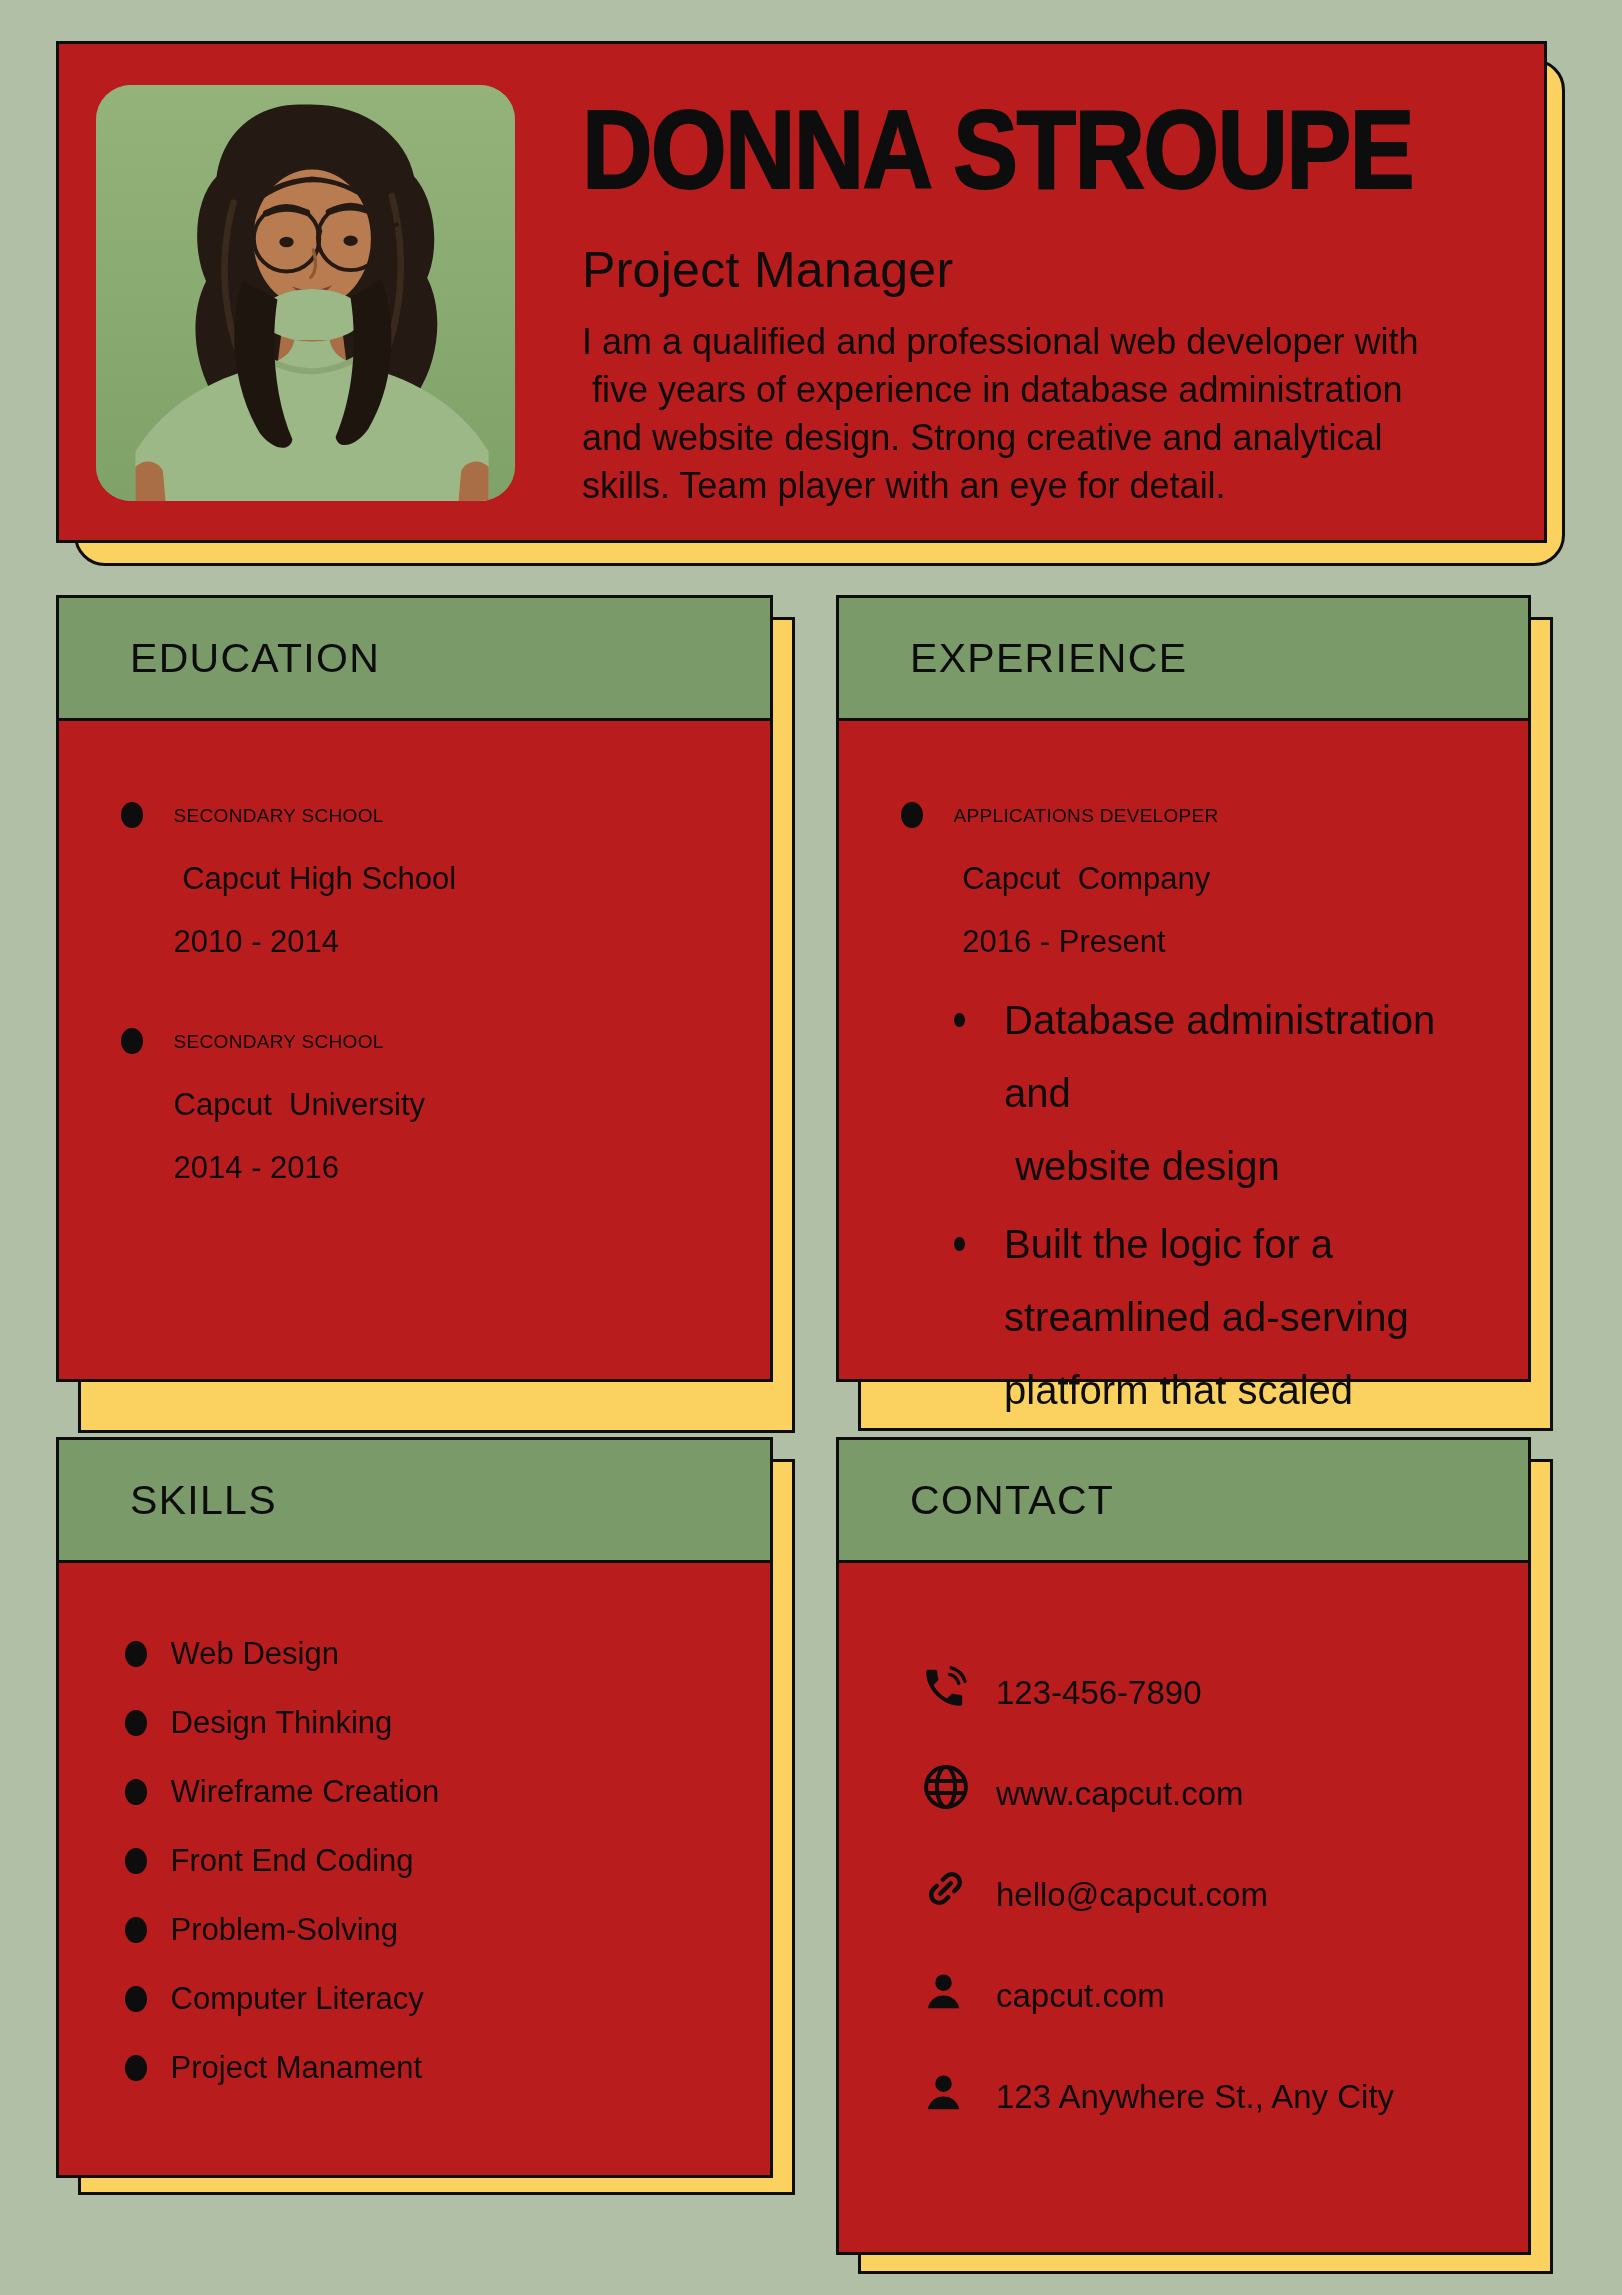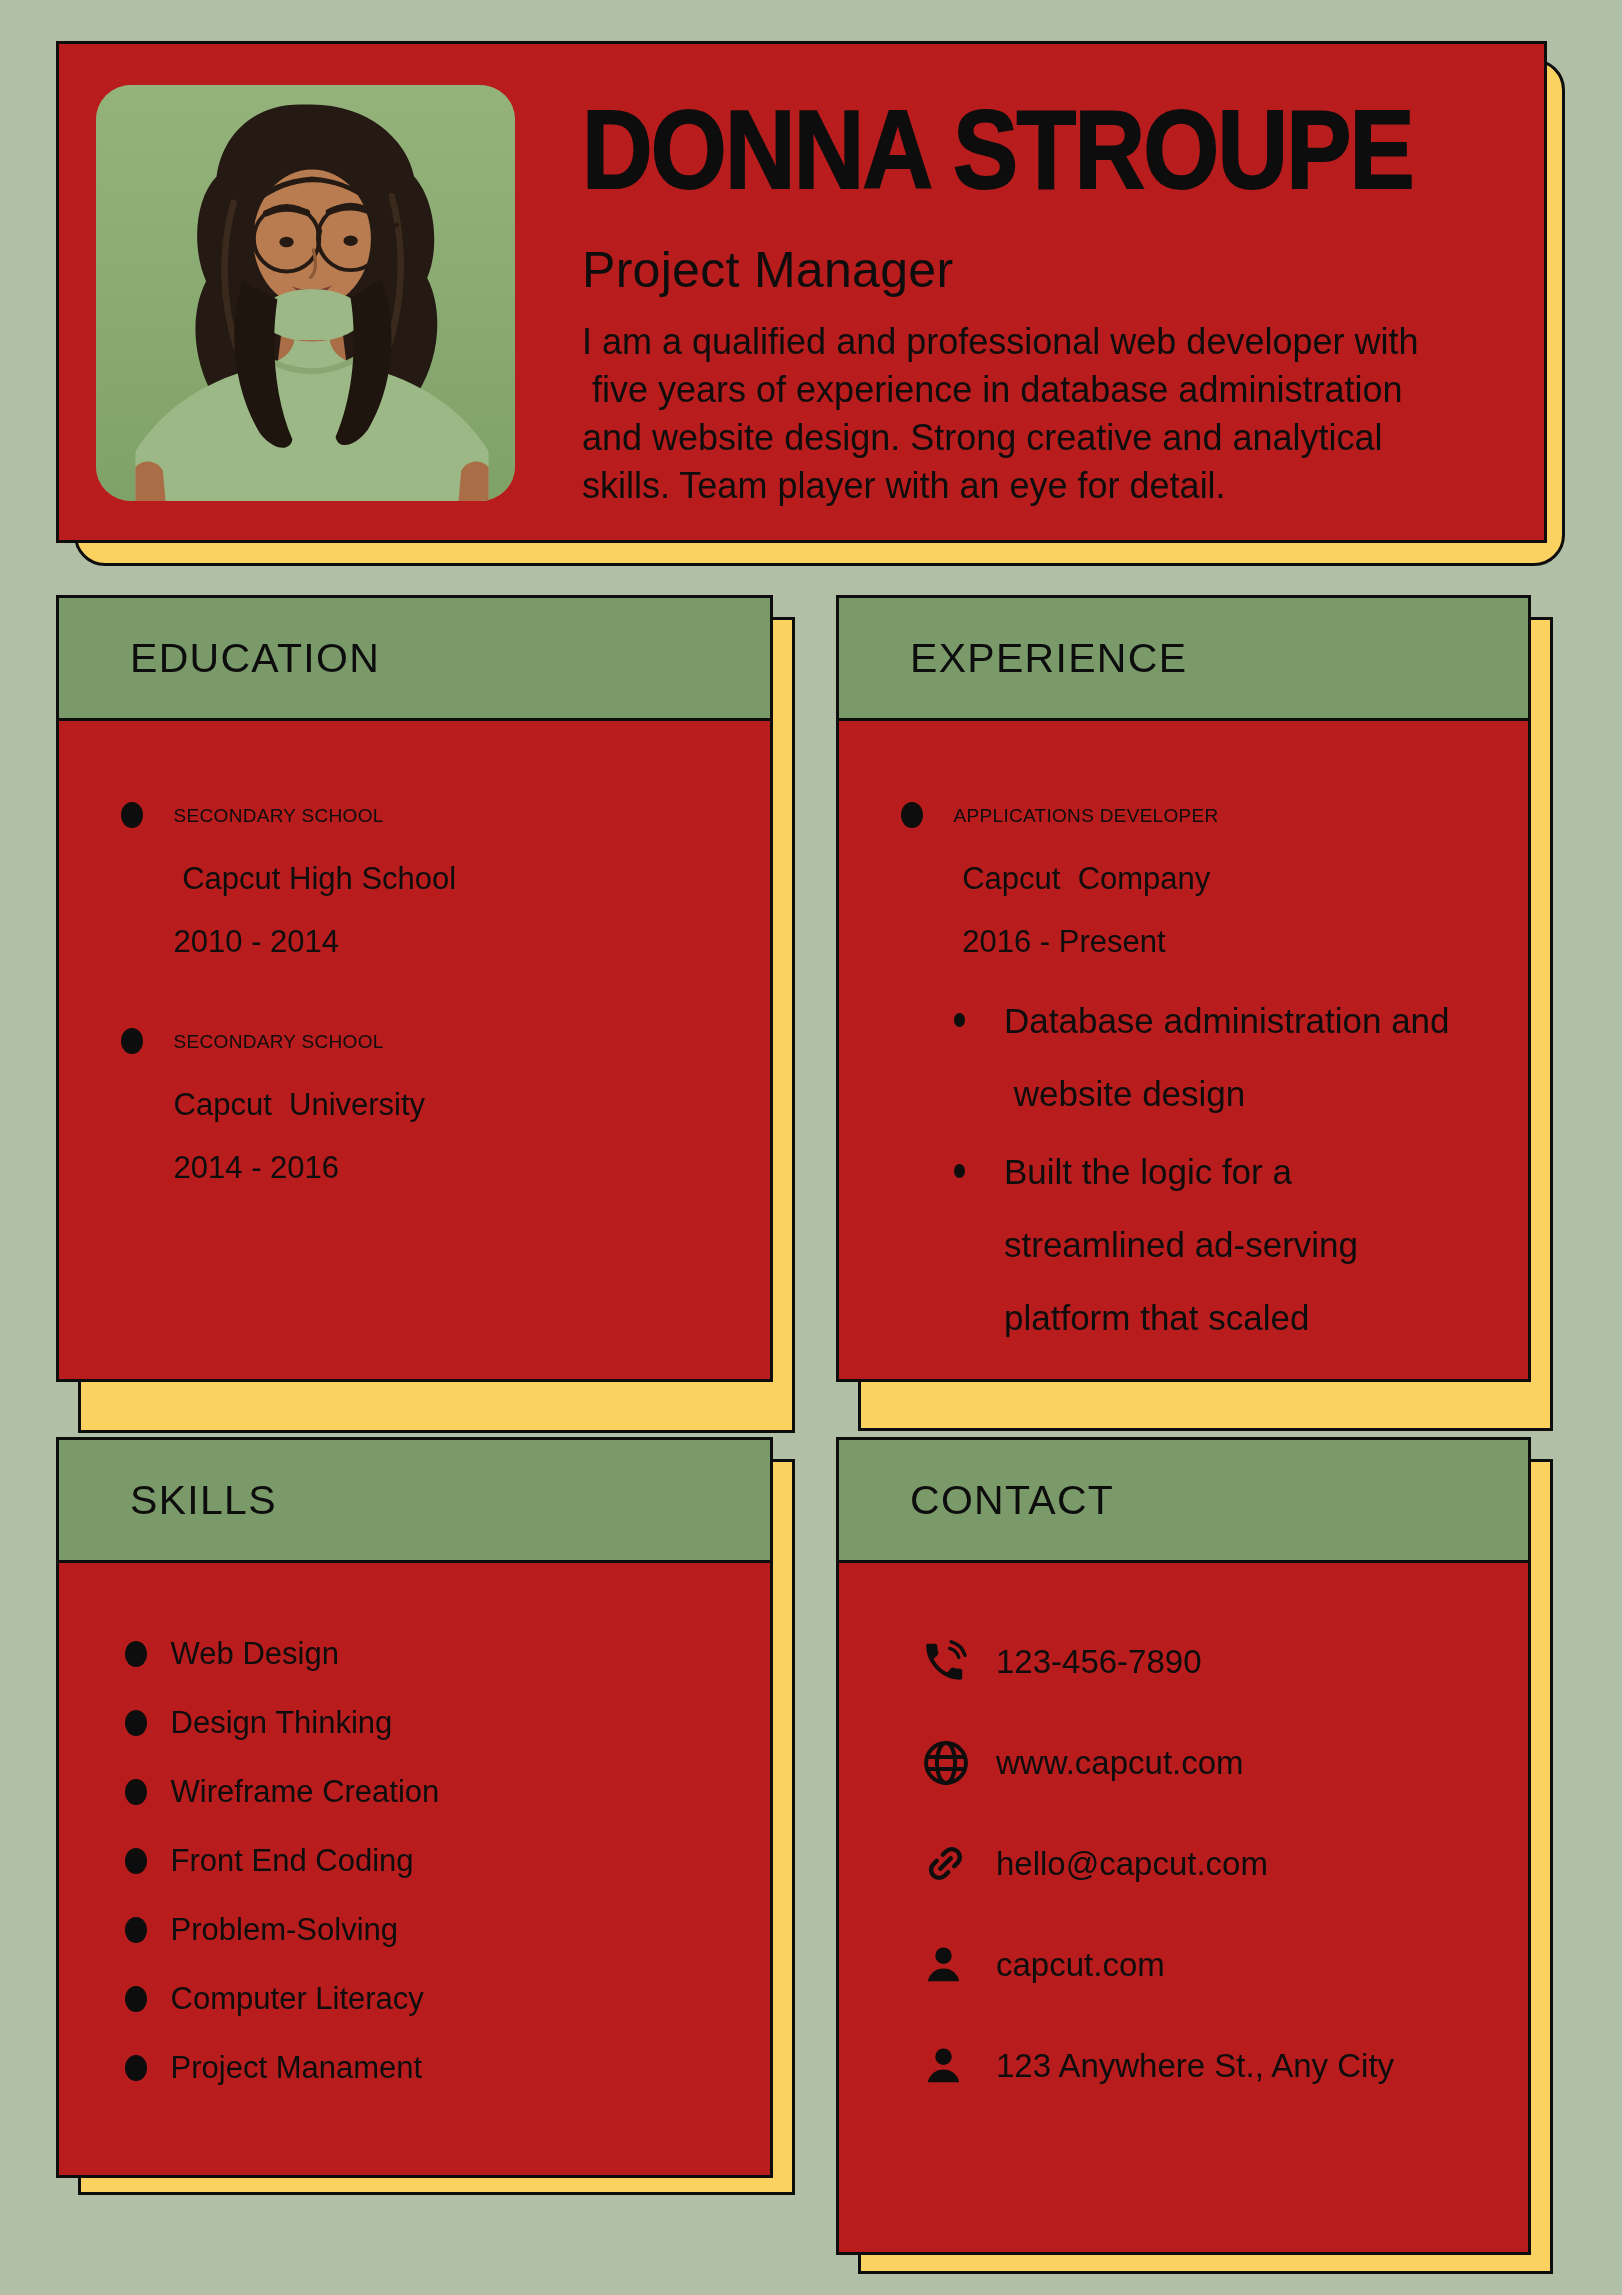--- a/index.html
+++ b/index.html
@@ -90,31 +90,31 @@
   }
 
   
   .entry{display:flex;}
   .entry + .entry{margin-top:37px;}
   .entry-lines{font-size:31px;line-height:63px;}
   .entry-title{font-size:19px;letter-spacing:0.3px;}
   .pre{white-space:pre-wrap;}
   .subs{margin-left:53px;margin-top:10.5px;}
   .sub{display:flex;margin-bottom:5.2px;}
-  .stext{font-size:35px;line-height:73px;white-space:pre-wrap;}
+  .stext{font-size:40px;line-height:73px;white-space:pre-wrap;}
 
   
   .skills-body{padding:56px 15px 0 66px;}
   .skill-row{display:flex;align-items:center;height:69px;}
   .skill-row .dot{margin-top:0;margin-right:24px;}
   .skill-label{font-size:31px;}
 
   
   .contact-body{padding:48px 19.6px 0 81px;}
-  .contact-row{display:flex;align-items:center;height:101px;}
+  .contact-row{display:flex;align-items:flex-end;height:101px;}
   .cicon{flex:0 0 55px;width:55px;display:flex;justify-content:flex-start;align-items:center;}
   .cicon svg{display:block;}
   .ctext{font-size:33px;margin-left:21px;}
 </style>
 </head>
 <body>
 
 <div class="wrap wrap-top">
   <div class="shadow shadow-top"></div>
   <div class="card card-top">

